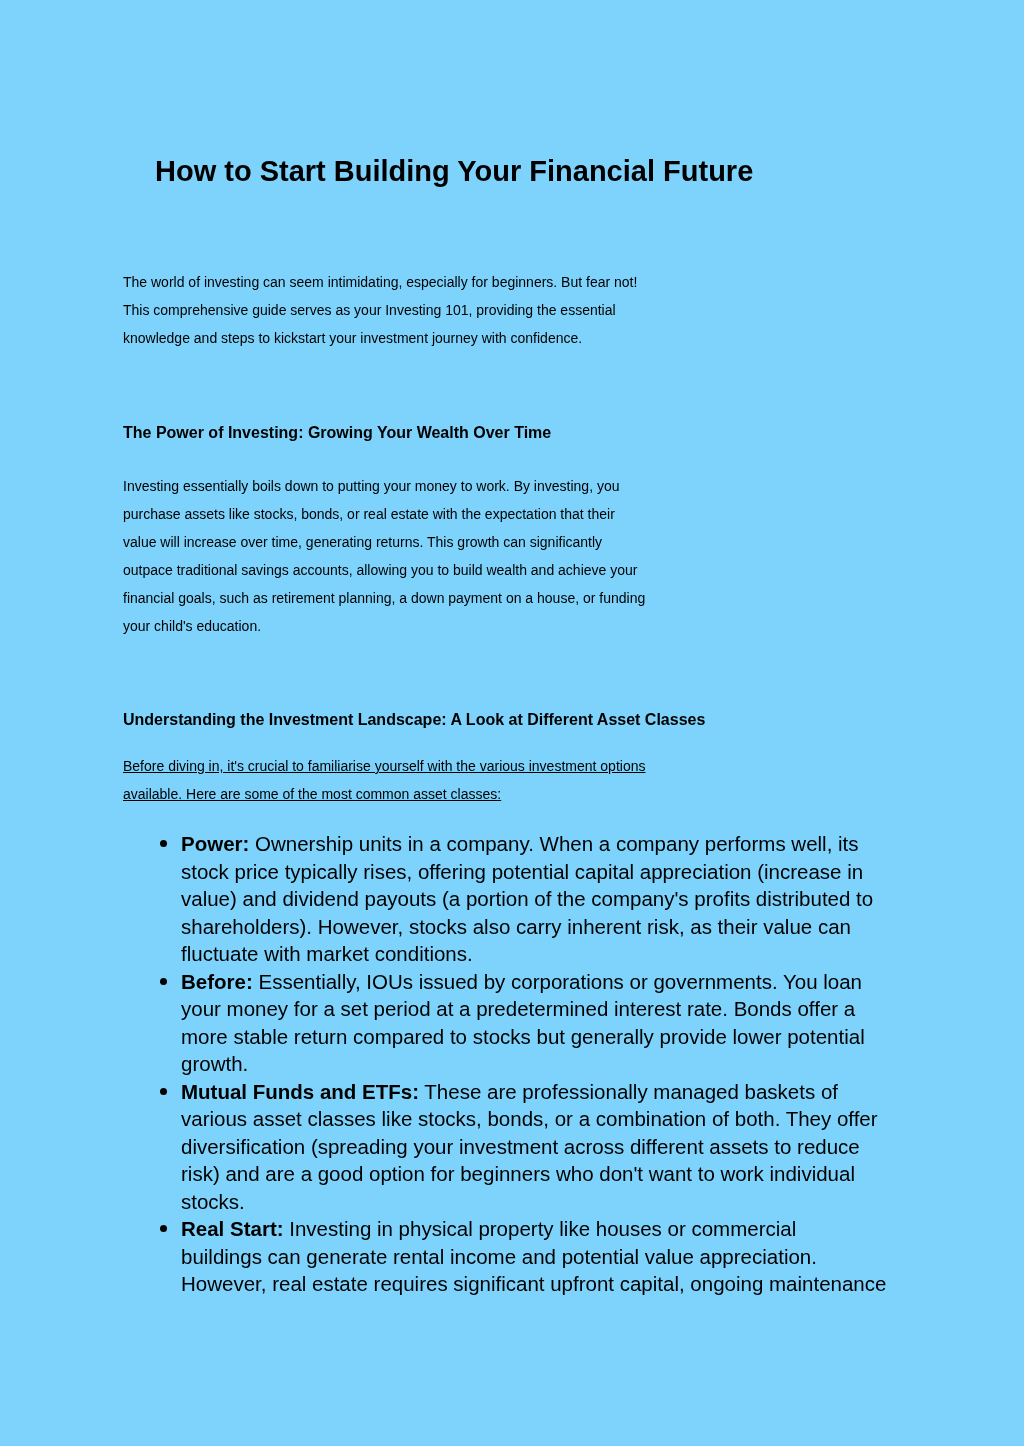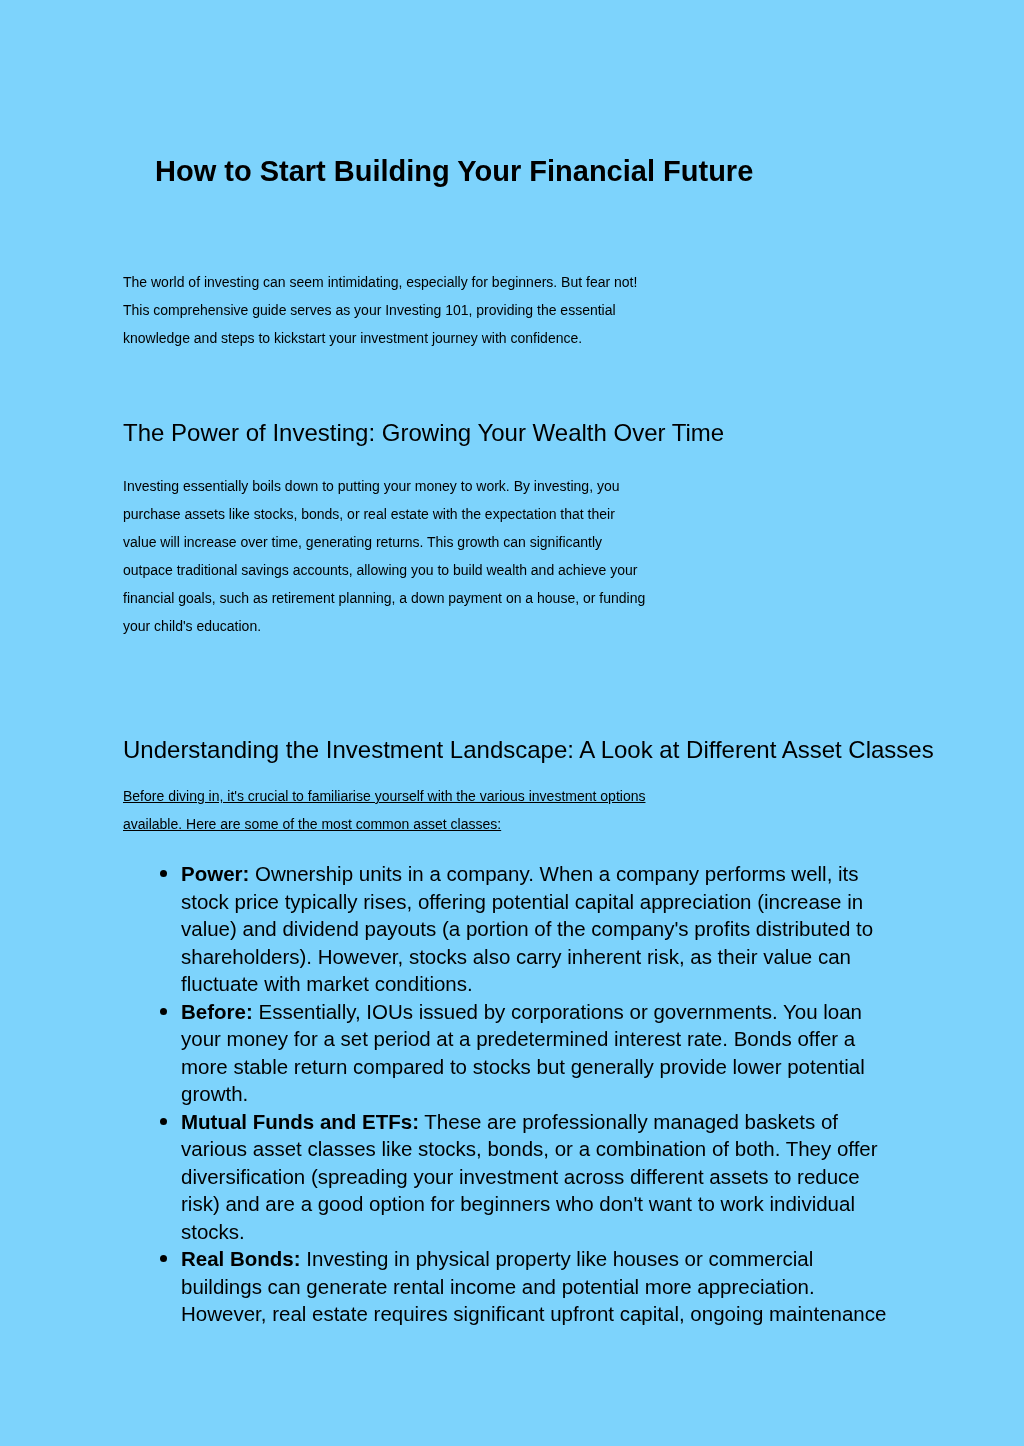--- a/index.html
+++ b/index.html
@@ -28,31 +28,31 @@
     white-space: nowrap;
   }
   .para {
     font-size: 14px;
     line-height: 28px;
     margin: 0;
     width: 800px;
     white-space: pre-line;
   }
   .heading {
-    font-size: 24px;
+    font-size: 16px;
     line-height: 28px;
-    font-weight: 400;
+    font-weight: 700;
     margin: 0;
     width: 800px;
     white-space: nowrap;
   }
   .intro        { margin-top: 80px; }
   .h-power      { margin-top: 67px; }
   .p-power      { margin-top: 25px; }
-  .h-landscape  { margin-top: 96px; }
+  .h-landscape  { margin-top: 66px; }
   .p-landscape  { margin-top: 18px; text-decoration: underline; }
   .bullets {
     list-style: none;
     margin: 22px 0 0 0;
     padding: 0;
     width: 800px;
   }
   .bullets li {
     position: relative;
     padding-left: 58px;
@@ -101,17 +101,17 @@
 fluctuate with market conditions.</span></li>
     <li><span class="dot"></span><strong class="li-lead">Before:</strong><span class="li-text"> Essentially, IOUs issued by corporations or governments. You loan
 your money for a set period at a predetermined interest rate. Bonds offer a
 more stable return compared to stocks but generally provide lower potential
 growth.</span></li>
     <li><span class="dot"></span><strong class="li-lead">Mutual Funds and ETFs:</strong><span class="li-text"> These are professionally managed baskets of
 various asset classes like stocks, bonds, or a combination of both. They offer
 diversification (spreading your investment across different assets to reduce
 risk) and are a good option for beginners who don't want to work individual
 stocks.</span></li>
-    <li><span class="dot"></span><strong class="li-lead">Real Bonds:</strong><span class="li-text"> Investing in physical property like houses or commercial
-buildings can generate rental income and potential more appreciation.
+    <li><span class="dot"></span><strong class="li-lead">Real Start:</strong><span class="li-text"> Investing in physical property like houses or commercial
+buildings can generate rental income and potential value appreciation.
 However, real estate requires significant upfront capital, ongoing maintenance</span></li>
   </ul>
 </div>
 
 </body></html>

